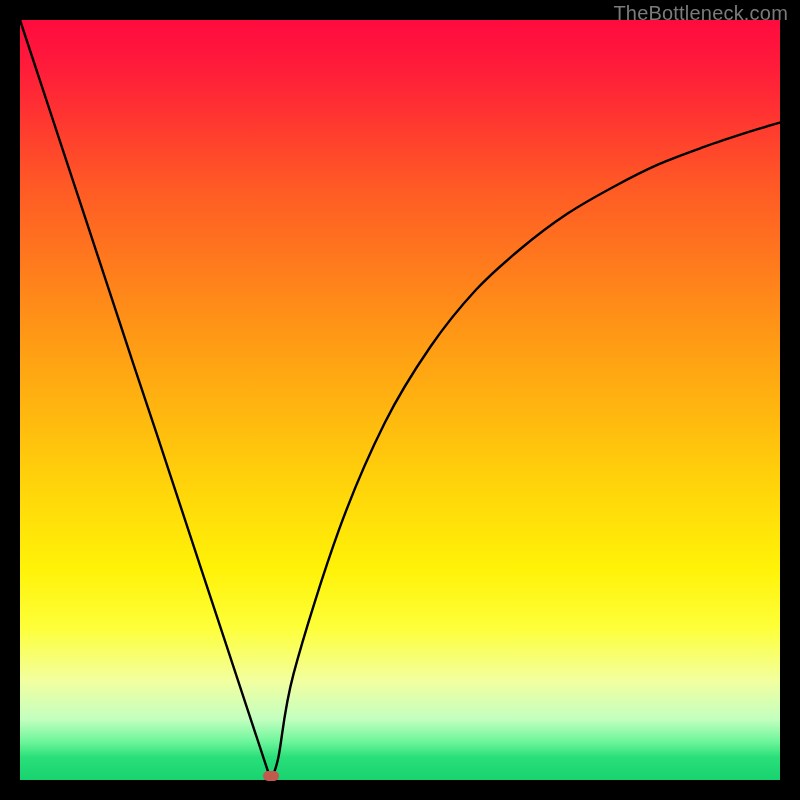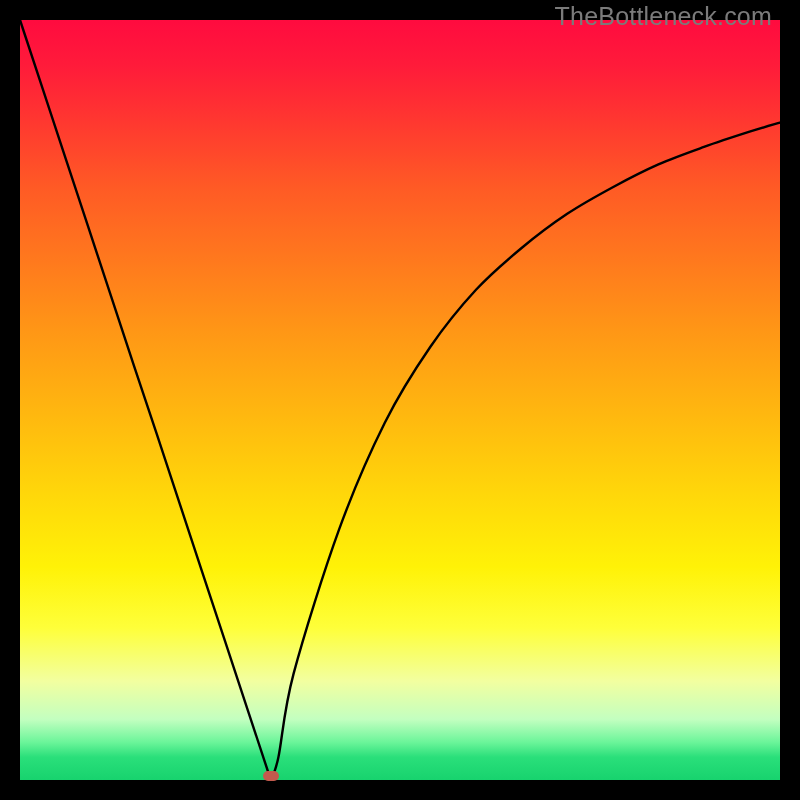--- a/index.html
+++ b/index.html
@@ -30,24 +30,24 @@
       #feff3a 80%,
       #f2ffa0 87%,
       #c3ffc0 92%,
       #6cf59a 95%,
       #2adf7a 97%,
       #17d36e 100%
     );
   }
   .watermark {
     position: absolute;
-    right: 28px;
+    right: 12px;
     top: 2px;
     color: #7b7b7b;
-    font-size: 25px;
+    font-size: 20px;
     font-weight: 500;
     letter-spacing: 0.2px;
     user-select: none;
   }
   svg.curve {
     position: absolute;
     left: 0;
     top: 0;
     width: 760px;
     height: 760px;

